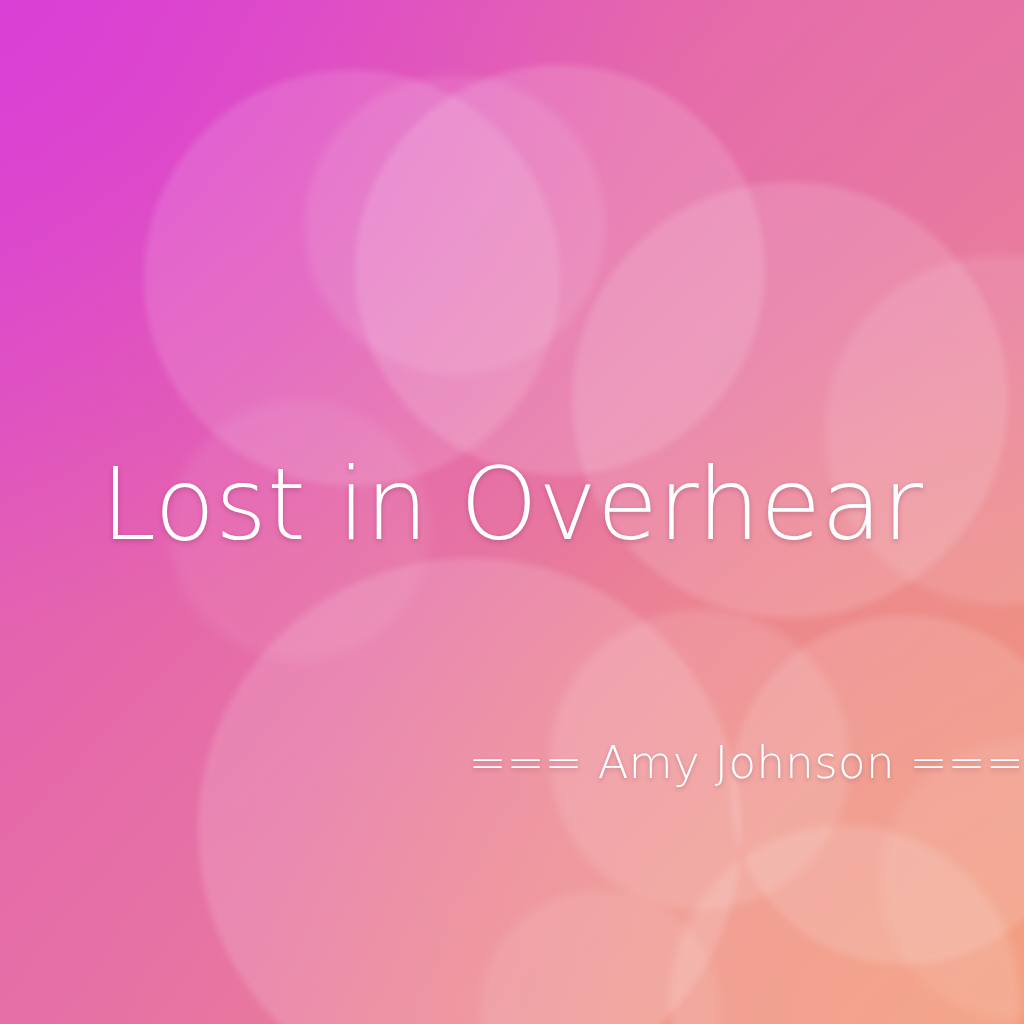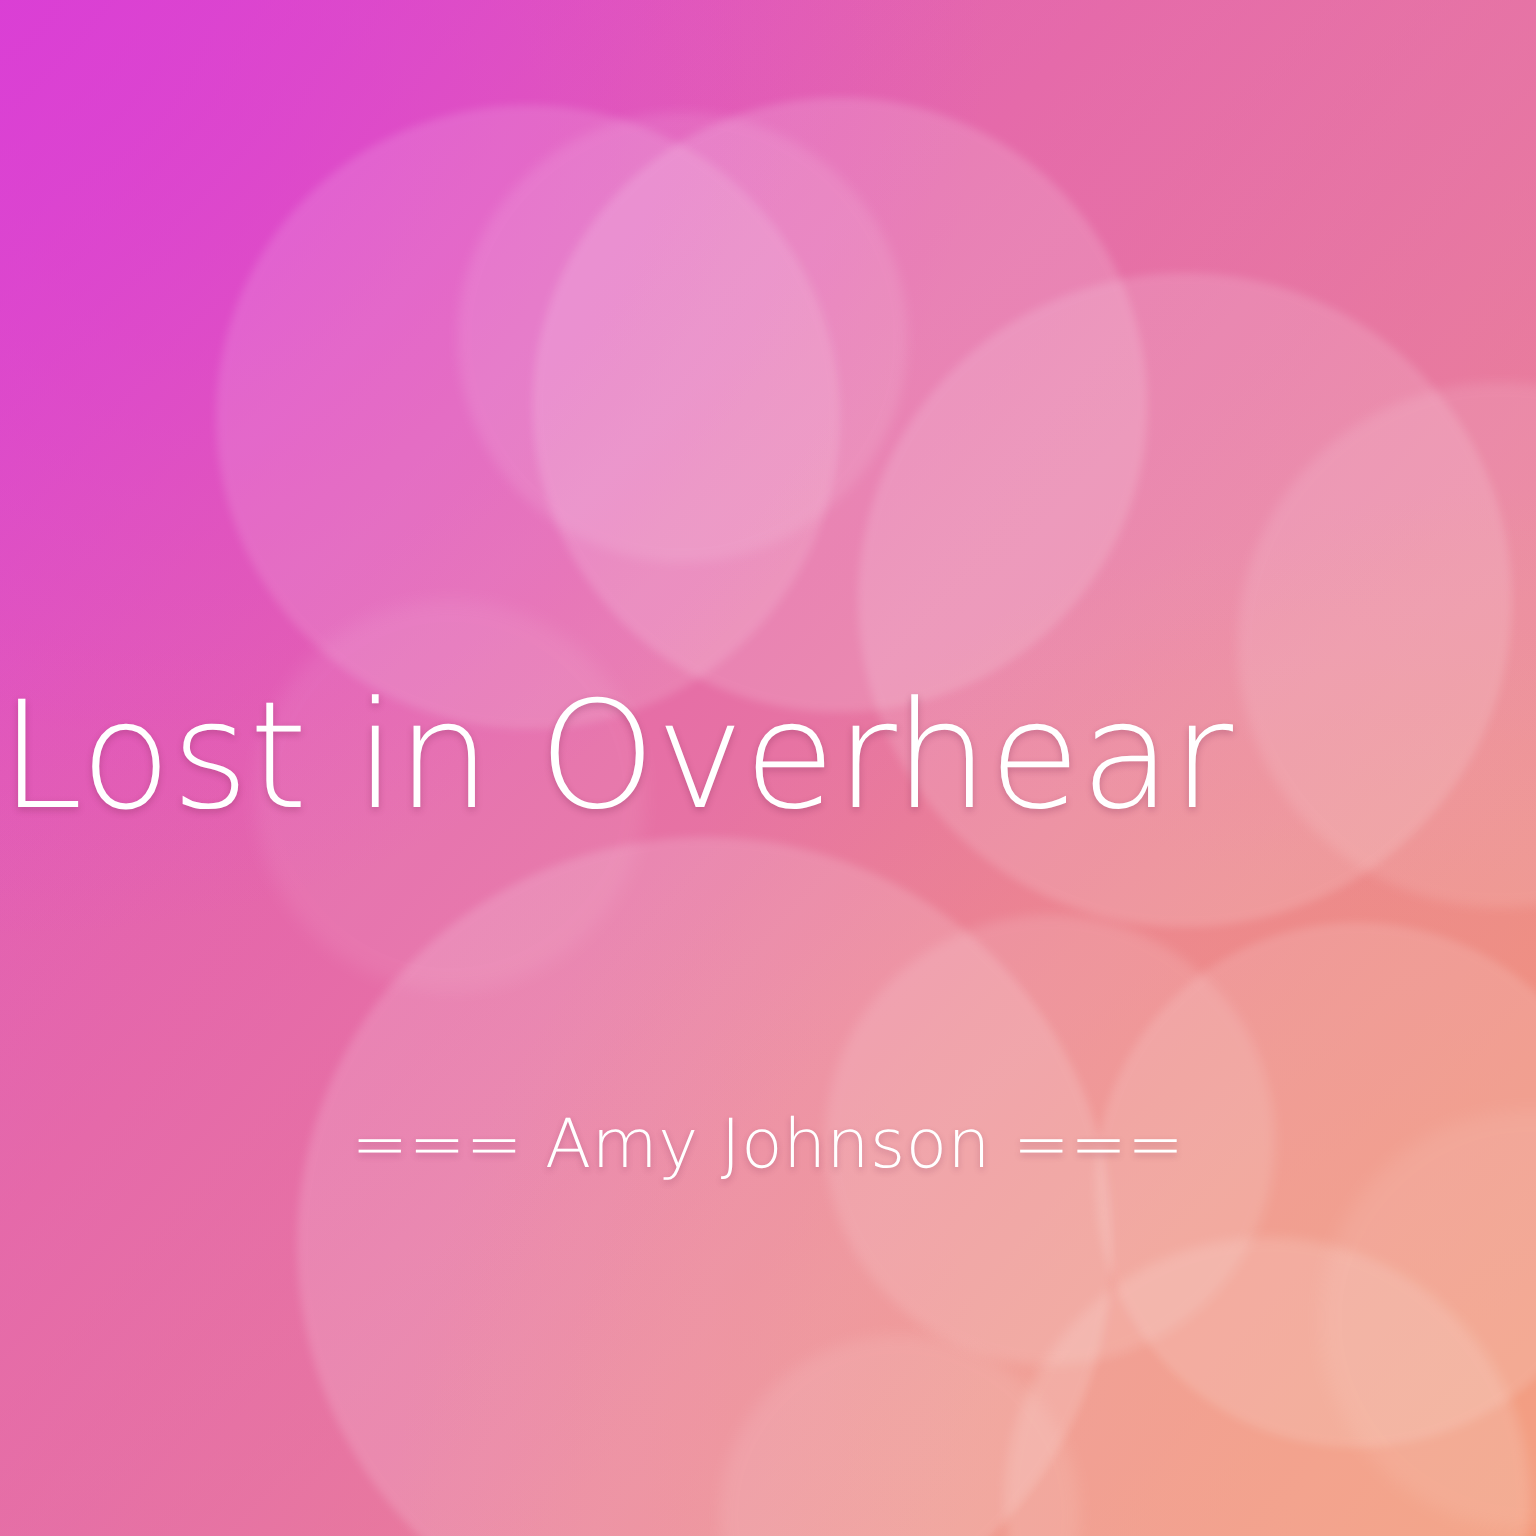--- a/index.html
+++ b/index.html
@@ -61,34 +61,35 @@
     inset: 0;
     display: flex;
     flex-direction: column;
     align-items: center;
   }
   #cover-title {
     position: absolute;
     left: 0;
     right: 0;
     top: 455px;
+    text-align: center;
     color: #FFFFFF;
     font-size: 99px;
     font-weight: 300;
     letter-spacing: 0.2px;
     line-height: 1.0;
     text-shadow: 0 2px 5px rgba(120,40,80,0.33);
     white-space: nowrap;
   }
   #cover-subtitle {
     position: absolute;
     left: 0;
     right: 0;
     top: 740px;
-    text-align: center;
+    text-align: right;
     color: #FFFFFF;
     font-size: 45px;
     font-weight: 300;
     letter-spacing: 0.4px;
     line-height: 1.0;
     text-shadow: 0 2px 4px rgba(120,40,80,0.30);
     white-space: nowrap;
   }
 </style>
 </head>

